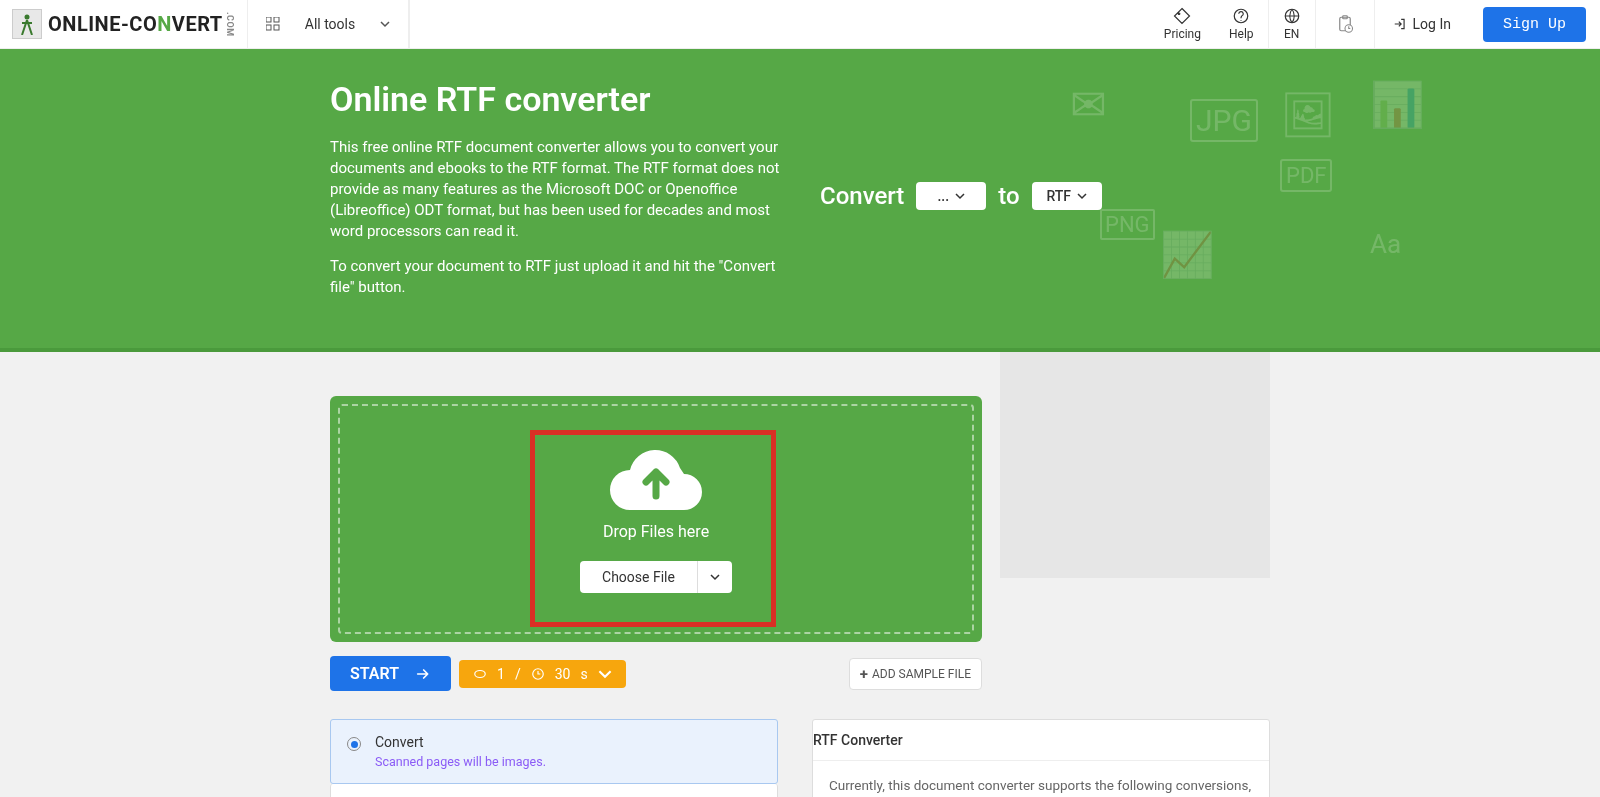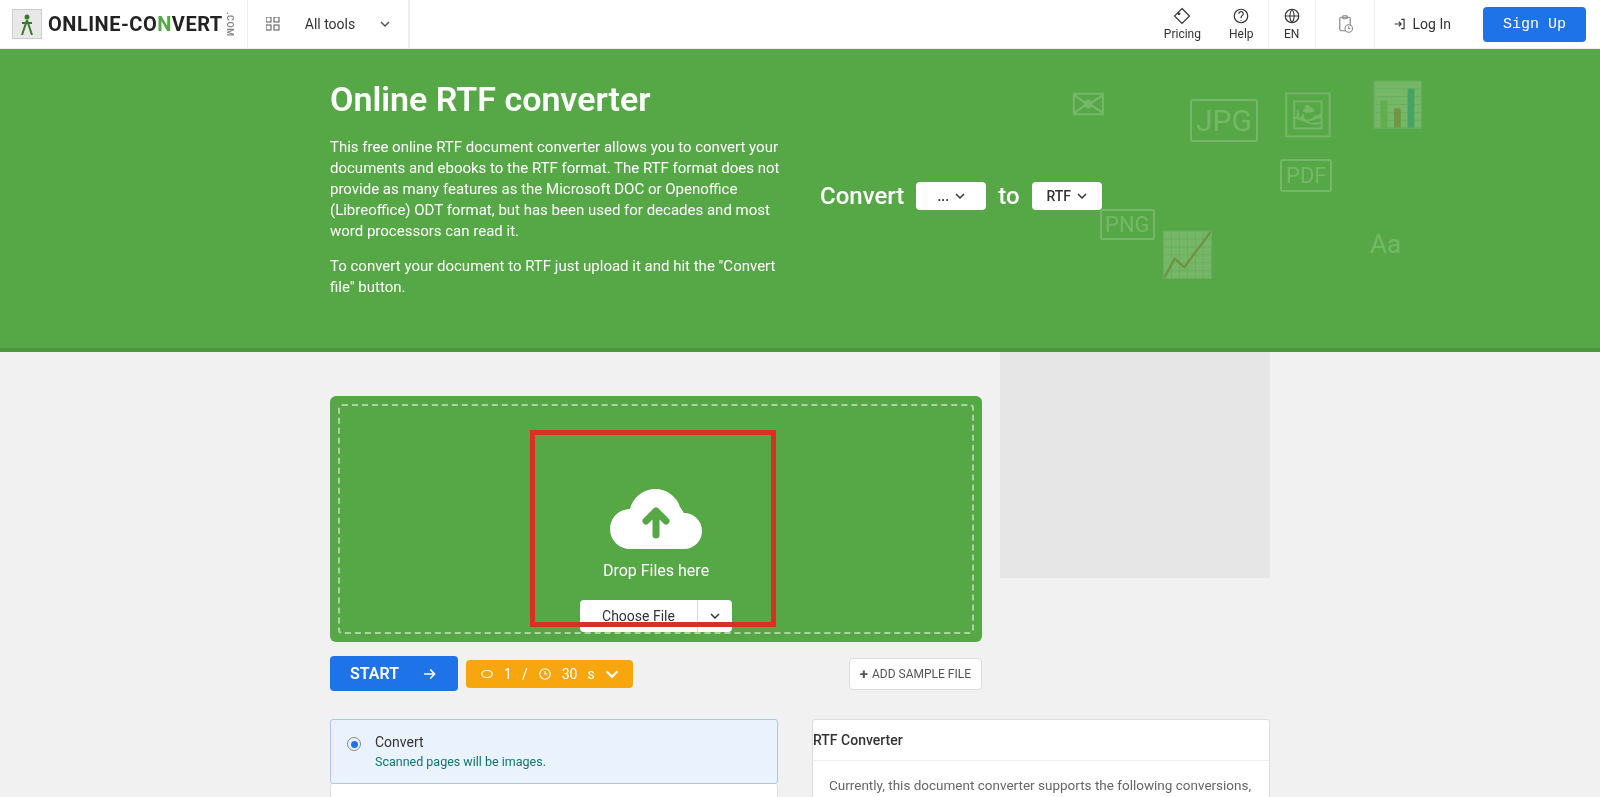--- a/index.html
+++ b/index.html
@@ -24,42 +24,42 @@
 .hero h1 { font-size: 34px; font-weight: 600; margin-bottom: 18px; }
 .hero p { font-size: 15px; line-height: 1.4; margin-bottom: 14px; }
 .hero-right { flex: 1; display: flex; align-items: center; justify-content: flex-start; }
 .convert-row { display: flex; align-items: center; gap: 12px; font-size: 24px; font-weight: 500; }
 .convert-select { background: #fff; color: #333; border-radius: 4px; padding: 6px 12px; font-size: 14px; display: flex; align-items: center; gap: 6px; cursor: pointer; min-width: 70px; justify-content: center; }
 .hero-bg-icons { position: absolute; right: 140px; top: 30px; width: 400px; height: 260px; opacity: 0.18; pointer-events: none; }
 .hero-bg-icons .bgitem { position: absolute; font-size: 44px; color: #fff; }
 .hero-underbar { height: 4px; background: #4a9a3c; }
 .content { max-width: 940px; margin: 0 auto; padding: 44px 0 20px; }
 .dropzone-wrap { background: #56a846; border-radius: 6px; padding: 8px; position: relative; margin-bottom: 14px; width: 652px; }
-.dropzone { border: 2px dashed rgba(255,255,255,0.5); border-radius: 4px; height: 230px; display: flex; flex-direction: column; align-items: center; justify-content: flex-end; color: #fff; position: relative; }
+.dropzone { border: 2px dashed rgba(255,255,255,0.5); border-radius: 4px; height: 230px; display: flex; flex-direction: column; align-items: center; justify-content: center; color: #fff; position: relative; }
 .highlight-box { position: absolute; border: 5px solid #d93025; top: 34px; left: 200px; width: 246px; height: 197px; pointer-events: none; }
 .cloud-icon { margin-bottom: 10px; }
 .drop-text { font-size: 16px; margin-bottom: 20px; }
 .choose-file-row { display: flex; }
 .choose-file-btn { background: #fff; color: #333; padding: 8px 22px; font-size: 14px; border-radius: 4px 0 0 4px; cursor: pointer; }
 .choose-file-caret { background: #fff; color: #333; padding: 8px 12px; border-left: 1px solid #ddd; border-radius: 0 4px 4px 0; cursor: pointer; display: flex; align-items: center; }
 .actions-row { display: flex; align-items: center; gap: 8px; width: 652px; }
-.start-btn { background: #1e73e8; color: #fff; font-size: 16px; font-weight: 600; padding: 8px 20px; border-radius: 4px; display: flex; align-items: center; gap: 23px; cursor: pointer; }
+.start-btn { background: #1e73e8; color: #fff; font-size: 16px; font-weight: 600; padding: 8px 20px; border-radius: 4px; display: flex; align-items: center; gap: 16px; cursor: pointer; }
 .pill { background: #f7a60d; color: #fff; padding: 6px 14px; border-radius: 4px; display: flex; align-items: center; gap: 10px; font-size: 14px; cursor: pointer; }
 .pill svg { width: 14px; height: 14px; }
 .actions-spacer { flex: 1; }
 .add-sample { background: #fff; border: 1px solid #ddd; color: #555; font-size: 12px; padding: 6px 10px; border-radius: 4px; display: flex; align-items: center; gap: 4px; cursor: pointer; }
 .bottom-row { display: flex; gap: 34px; margin-top: 28px; }
 .options-col { width: 448px; }
 .option-card { background: #fff; border: 1px solid #ddd; border-radius: 3px; padding: 14px 16px; display: flex; gap: 14px; align-items: flex-start; cursor: pointer; }
 .option-card.selected { background: #eaf2fd; border-color: #a8c8f0; }
 .option-card + .option-card { border-top: none; }
 .option-radio { width: 14px; height: 14px; border: 1px solid #888; border-radius: 50%; margin-top: 3px; display: flex; align-items: center; justify-content: center; flex-shrink: 0; }
 .option-radio.checked::after { content: ''; width: 7px; height: 7px; background: #1e73e8; border-radius: 50%; }
 .option-title { font-size: 14px; color: #333; margin-bottom: 4px; }
-.option-sub { font-size: 12.5px; color: #0f766e; display: flex; align-items: center; gap: 4px; }
+.option-sub { font-size: 12.5px; color: #8b5cf6; display: flex; align-items: center; gap: 4px; }
 .info-col { width: 458px; background: #fff; border: 1px solid #ddd; border-radius: 3px; }
 .info-header { padding: 12px 0; border-bottom: 1px solid #eee; font-size: 14px; color: #333; font-weight: 500; }
 .info-body { padding: 14px 16px; font-size: 13.5px; color: #666; line-height: 1.5; }
 .ad-box { width: 270px; height: 226px; background: #e6e6e6; position: absolute; top: 0; right: 0; }
 .content-grid { position: relative; }
 .chevron { width: 10px; height: 10px; }
 </style>
 </head>
 <body>
 

